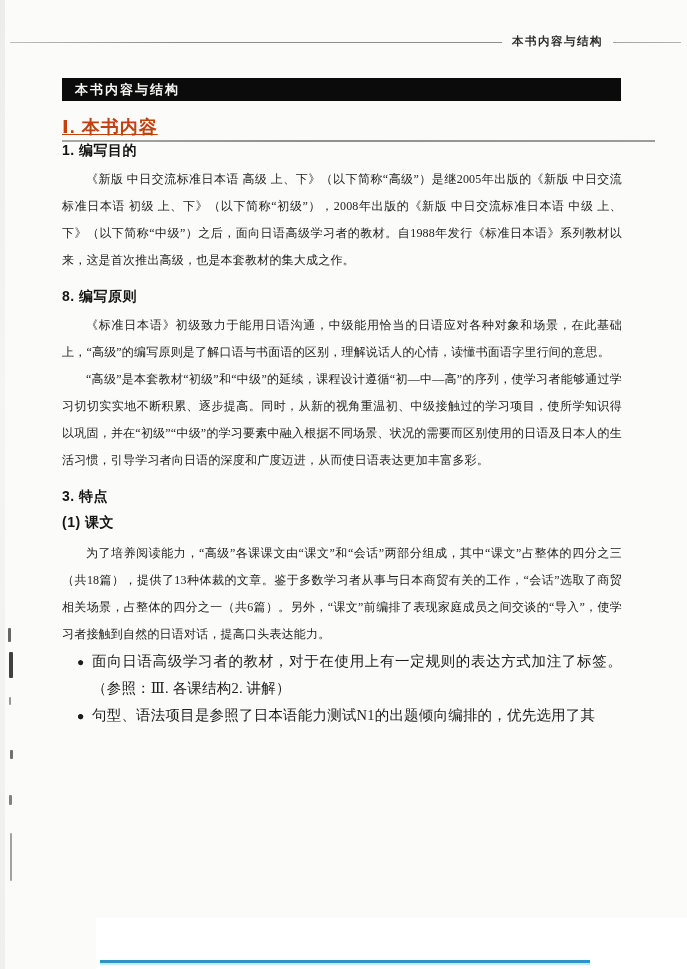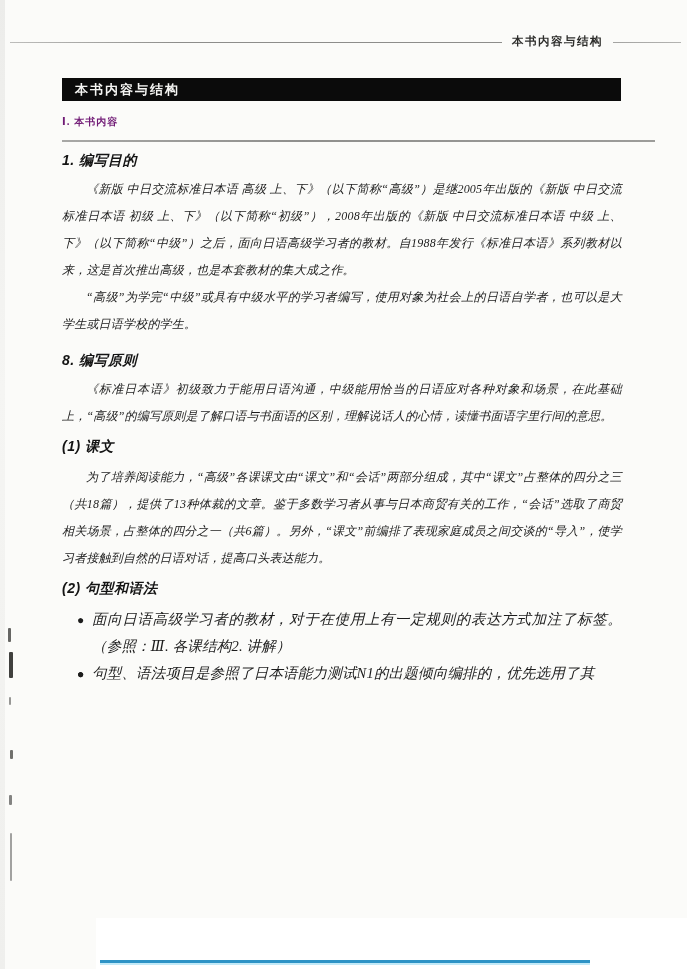--- a/index.html
+++ b/index.html
@@ -17,25 +17,25 @@
     background:#fbfbf9;font-family:"Liberation Sans","DejaVu Sans",sans-serif;
     font-weight:bold;font-size:11.5px;letter-spacing:1.5px;color:#2d2d2b;}
   
   .banner{position:absolute;top:78px;left:62px;width:559px;height:23px;
     background:#0b0b0b;color:#f4f4f2;box-sizing:border-box;padding-left:13px;
     font-family:"Liberation Sans","DejaVu Sans",sans-serif;font-weight:bold;
     font-size:13px;line-height:23px;letter-spacing:2px;}
   
   .part-heading{position:absolute;top:115px;left:62px;
     font-family:"Liberation Sans","DejaVu Sans",sans-serif;font-weight:bold;
-    font-size:10px;letter-spacing:1px;color:#701a75;}
+    font-size:18px;letter-spacing:1px;color:#c2410c;text-decoration:underline;}
   .part-underline{position:absolute;top:140px;left:62px;width:593px;height:2px;
     background:linear-gradient(90deg,#a8a8a6,#8f8f8d 40%,#9c9c9a);}
   
-  .content{position:absolute;top:152px;left:62px;width:560px;font-style:italic;}
+  .content{position:absolute;top:142px;left:62px;width:560px;}
   h3.num{font-family:"Liberation Sans","DejaVu Sans",sans-serif;
     font-size:14px;font-weight:bold;color:#141414;margin:14px 0 6px;letter-spacing:.5px;}
   h3.num.first{margin-top:0;}
   h4.sub{font-family:"Liberation Sans","DejaVu Sans",sans-serif;
     font-size:14px;font-weight:bold;color:#141414;margin:8px 0;letter-spacing:.5px;}
   p.body{font-size:12px;line-height:27px;text-align:justify;
     text-indent:2em;margin:0;letter-spacing:.2px;}
   ul.bullets{list-style:none;margin:0;padding:0;}
   ul.bullets li{position:relative;margin-left:15px;padding-left:15px;
     font-size:14.5px;line-height:27px;text-align:justify;letter-spacing:.2px;}
@@ -64,30 +64,30 @@
 
   <div class="banner">本书内容与结构</div>
 
   <div class="part-heading">Ⅰ. 本书内容</div>
   <div class="part-underline"></div>
 
   <div class="content">
 
     <h3 class="num first">1. 编写目的</h3>
     <p class="body">《新版 中日交流标准日本语 高级 上、下》（以下简称“高级”）是继2005年出版的《新版 中日交流标准日本语 初级 上、下》（以下简称“初级”），2008年出版的《新版 中日交流标准日本语 中级 上、下》（以下简称“中级”）之后，面向日语高级学习者的教材。自1988年发行《标准日本语》系列教材以来，这是首次推出高级，也是本套教材的集大成之作。</p>
-    <p class="body">“高级”为学完“中级”或具有中级水平的学习者编写，使用对象为社会上的日语自学者，也可以是大学生或日语学校的学生。</p>
 
     <h3 class="num">8. 编写原则</h3>
     <p class="body">《标准日本语》初级致力于能用日语沟通，中级能用恰当的日语应对各种对象和场景，在此基础上，“高级”的编写原则是了解口语与书面语的区别，理解说话人的心情，读懂书面语字里行间的意思。</p>
+    <p class="body">“高级”是本套教材“初级”和“中级”的延续，课程设计遵循“初—中—高”的序列，使学习者能够通过学习切切实实地不断积累、逐步提高。同时，从新的视角重温初、中级接触过的学习项目，使所学知识得以巩固，并在“初级”“中级”的学习要素中融入根据不同场景、状况的需要而区别使用的日语及日本人的生活习惯，引导学习者向日语的深度和广度迈进，从而使日语表达更加丰富多彩。</p>
 
+    <h3 class="num">3. 特点</h3>
 
     <h4 class="sub">(1) 课文</h4>
     <p class="body">为了培养阅读能力，“高级”各课课文由“课文”和“会话”两部分组成，其中“课文”占整体的四分之三（共18篇），提供了13种体裁的文章。鉴于多数学习者从事与日本商贸有关的工作，“会话”选取了商贸相关场景，占整体的四分之一（共6篇）。另外，“课文”前编排了表现家庭成员之间交谈的“导入”，使学习者接触到自然的日语对话，提高口头表达能力。</p>
 
-    <h4 class="sub">(2) 句型和语法</h4>
     <ul class="bullets">
       <li>
         <span class="bullet">●</span>
         <span>面向日语高级学习者的教材，对于在使用上有一定规则的表达方式加注了标签。（参照：Ⅲ. 各课结构2. 讲解）</span>
       </li>
       <li>
         <span class="bullet">●</span>
       </li>
       <li>
         <span class="bullet">●</span>

